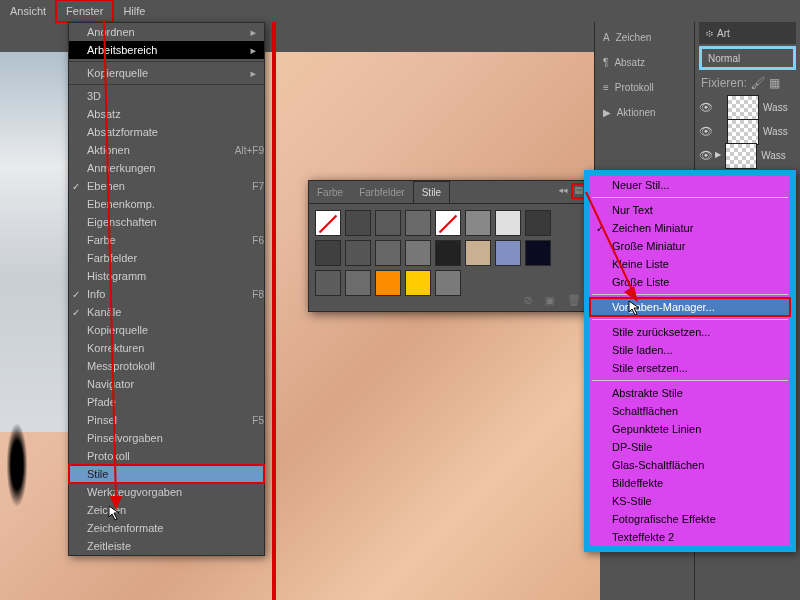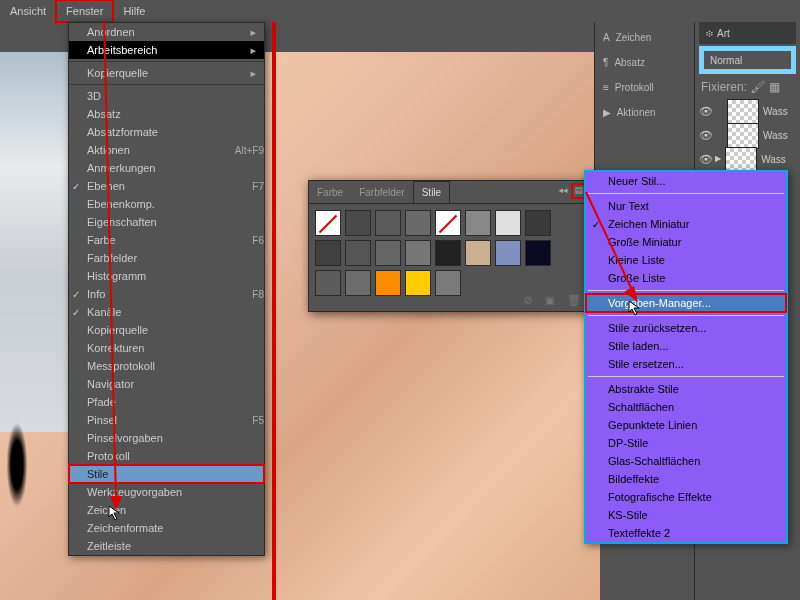--- a/index.html
+++ b/index.html
@@ -20,41 +20,41 @@
 .dropdown .row.hi{background:#000000;color:#fff}
 .dropdown .row.hi2{background:#6d99c9;color:#1a1a1a;outline:2px solid #d00;outline-offset:-1px}
 .dropdown .sep{height:1px;background:#3a3a3a;margin:2px 0}
 
 .panelcol{position:absolute;top:0;right:105px;width:100px;height:180px;background:#535353;border-left:1px solid #2a2a2a;z-index:3}
 .panelcol .pi{display:flex;align-items:center;height:25px;padding-left:8px;gap:6px;color:#bbb;font-size:10px}
 
 .layerspanel{position:absolute;top:0;right:0;width:105px;height:600px;background:#535353;border-left:1px solid #2a2a2a;z-index:3}
 .layerspanel .tab{height:20px;display:flex;align-items:center;padding-left:8px;background:#535353;font-size:10px}
 .layerspanel .sel{height:20px;display:flex;align-items:center;padding-left:6px;font-size:10px;border:1px solid #3a3a3a;margin:2px 4px;background:#3a3a3a}
-.layerspanel .mode{height:18px;display:flex;align-items:center;padding-left:6px;font-size:10px;border:5px solid #7dd3fc;margin:2px 4px}
+.layerspanel .mode{height:18px;display:flex;align-items:center;padding-left:6px;font-size:10px;border:3px solid #7dd3fc;margin:2px 4px}
 .layerspanel .lbl{font-size:12px;padding:4px 6px;color:#aaa}
 .layerspanel .lrow{display:flex;align-items:center;height:24px;padding:0 4px;gap:4px}
 .layerspanel .eye{width:12px}
 .layerspanel .thumb{width:30px;height:24px;background:repeating-conic-gradient(#ccc 0 25%,#fff 0 50%) 0 0/8px 8px;border:1px solid #222}
 .layerspanel .tri{color:#ccc;font-size:8px}
 
 .stylespanel{position:absolute;top:180px;left:308px;width:280px;height:130px;background:#535353;border:1px solid #2a2a2a;box-shadow:2px 2px 10px rgba(0,0,0,.6);z-index:7}
 .stylespanel .tabs{height:22px;display:flex;align-items:center;border-bottom:1px solid #2a2a2a}
 .stylespanel .tab{padding:4px 8px;color:#999;font-size:10px}
 .stylespanel .tab.act{background:#535353;color:#ddd;border:1px solid #2a2a2a;border-bottom:none}
 .stylespanel .ctl{position:absolute;right:4px;top:4px;display:flex;gap:4px}
 .stylespanel .ctl span{width:12px;height:12px;display:flex;align-items:center;justify-content:center;color:#aaa;font-size:9px}
 .stylespanel .hamburger{outline:2px solid #d00;outline-offset:0}
 .swatches{padding:6px;display:grid;grid-template-columns:repeat(8,26px);gap:4px}
 .sw{width:24px;height:24px;border:1px solid #2a2a2a}
 .sw.none{background:#fff;position:relative}
 .sw.none::after{content:'';position:absolute;left:0;right:0;top:50%;height:2px;background:#d00;transform:rotate(-45deg)}
 .stylespanel .foot{position:absolute;bottom:4px;right:8px;display:flex;gap:12px;color:#777;font-size:11px}
 
-.ctxmenu{position:absolute;top:170px;right:12px;width:200px;background:#8b5cf6;color:#000;border:2px solid #0ea5e9;box-shadow:2px 2px 8px rgba(0,0,0,.5);z-index:8}
+.ctxmenu{position:absolute;top:170px;right:4px;width:200px;background:#d946ef;color:#000;border:6px solid #0ea5e9;box-shadow:2px 2px 8px rgba(0,0,0,.5);z-index:8}
 .ctxmenu .row{height:18px;display:flex;align-items:center;padding:0 14px 0 22px;position:relative;font-size:11px}
 .ctxmenu .row .chk{position:absolute;left:6px;font-size:10px}
 .ctxmenu .row.hi{background:#4a7dbf;color:#fff;outline:2px solid #d00;outline-offset:-1px}
 .ctxmenu .sep{height:1px;background:#ccc;margin:3px 2px}
 
 .arrow1{position:absolute;top:20px;left:102px;z-index:9;pointer-events:none}
 .arrow2{position:absolute;top:186px;left:582px;z-index:9;pointer-events:none}
 .cursor{position:absolute;z-index:10;pointer-events:none}
 </style>
 </head>
@@ -315,24 +315,24 @@
     <div class="row">
       <span>DP-Stile</span>
     </div>
     <div class="row">
       <span>Glas-Schaltflächen</span>
     </div>
     <div class="row">
       <span>Bildeffekte</span>
     </div>
     <div class="row">
+      <span>KS-Stile</span>
+    </div>
+    <div class="row">
       <span>Fotografische Effekte</span>
-    </div>
-    <div class="row">
-      <span>KS-Stile</span>
     </div>
     <div class="row">
       <span>Texteffekte 2</span>
     </div>
   </div>
 
 <svg class="arrow1" width="40" height="492">
     <line x1="2" y1="0" x2="14" y2="480" stroke="#d00" stroke-width="2"></line>
     <polygon points="14,490 8,476 20,476" fill="#d00"></polygon>
   </svg>

